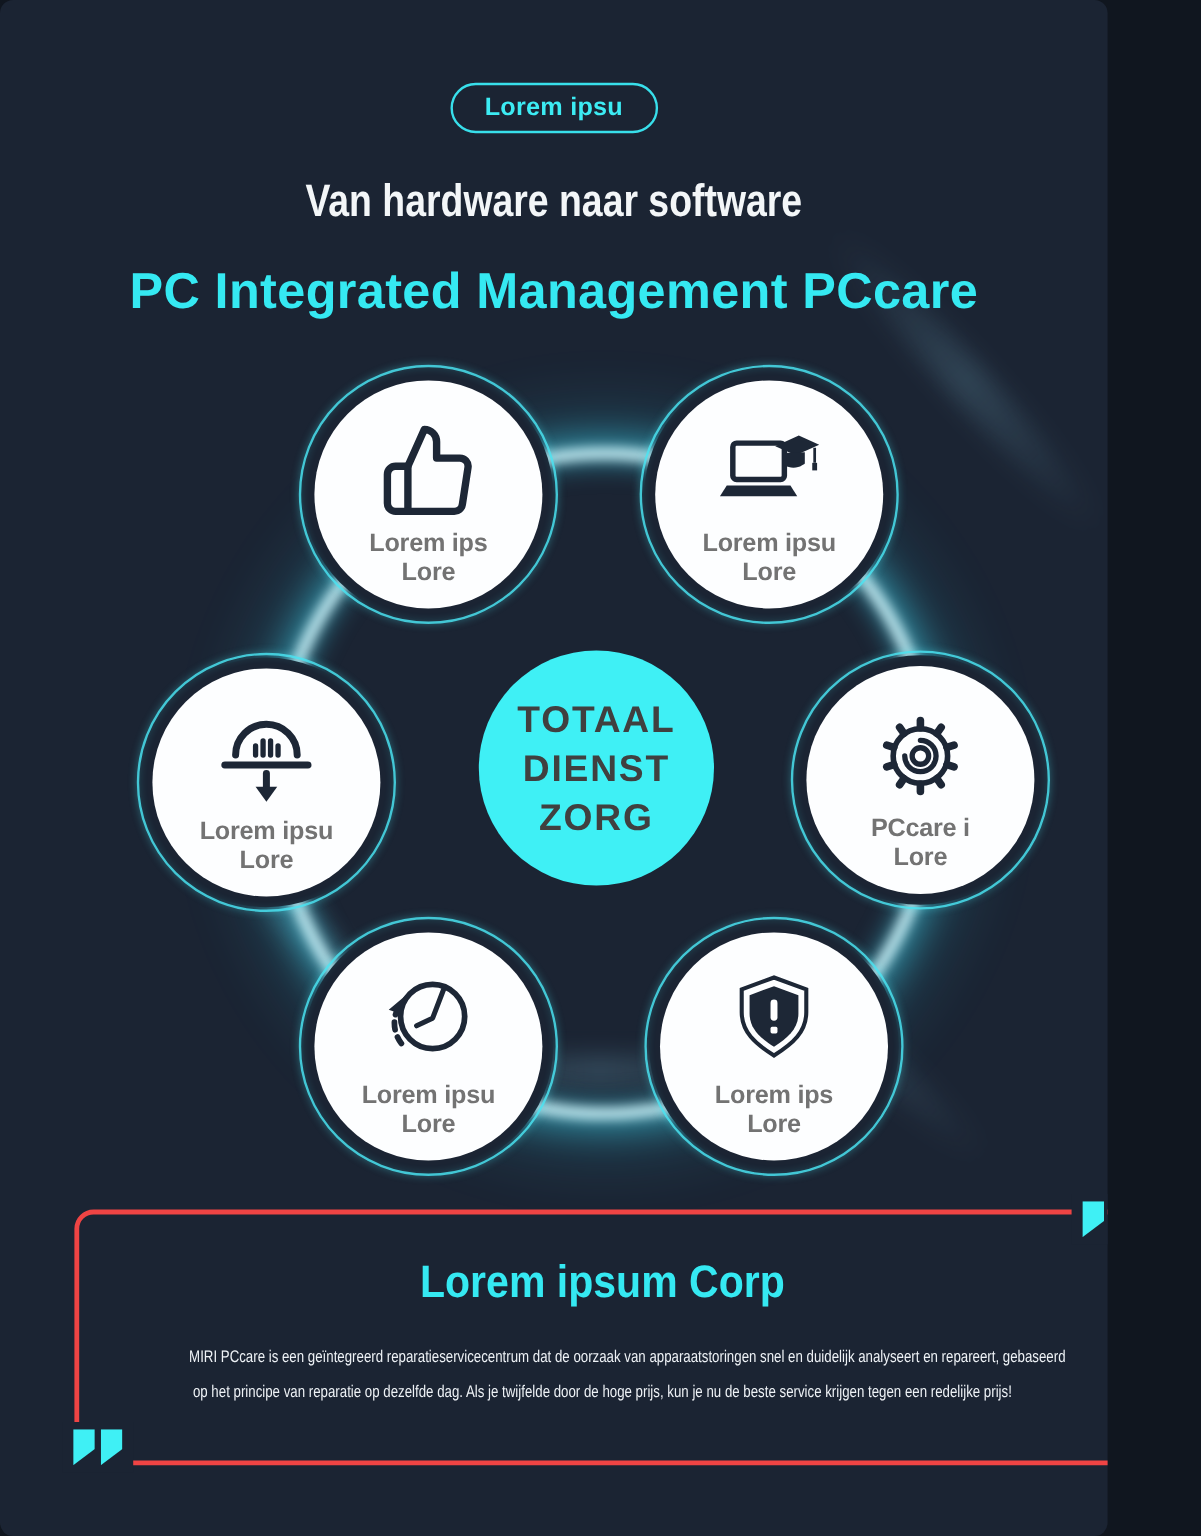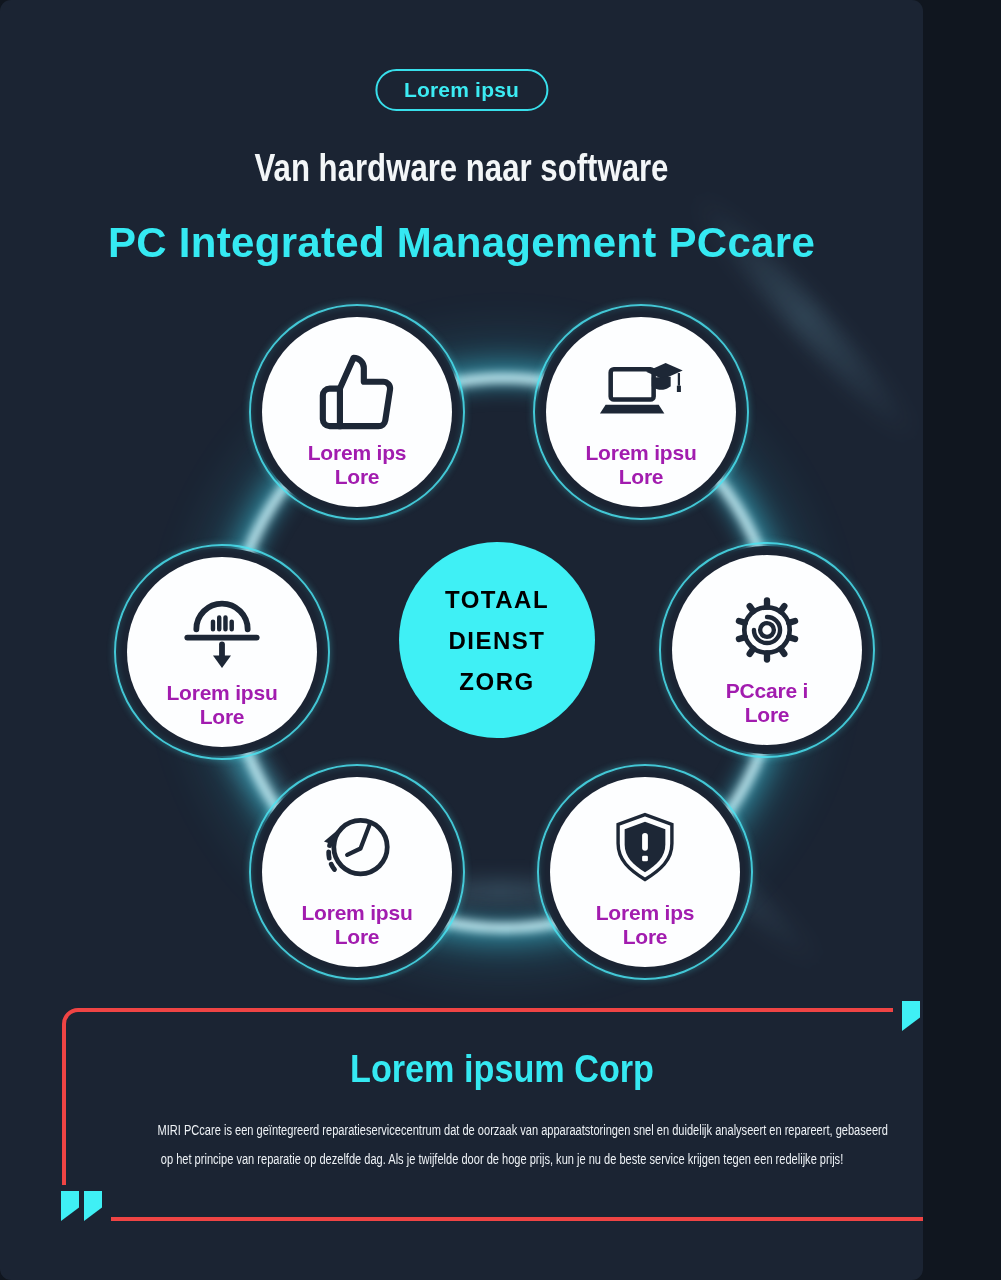--- a/index.html
+++ b/index.html
@@ -47,30 +47,30 @@
     position:absolute;width:190px;height:190px;border-radius:50%;background:#fdfeff;
     box-shadow:0 0 0 9px #1b2433;z-index:2;
     display:flex;flex-direction:column;align-items:center;
   }
   .node::after{
     content:"";position:absolute;inset:-13px;border-radius:50%;
     border:2px solid rgba(74,228,242,.85);
     box-shadow:0 0 7px rgba(74,228,242,.35), inset 0 0 7px rgba(74,228,242,.2);
   }
   .node .icon{margin-top:30px;height:90px;display:flex;align-items:center;justify-content:center;color:#1d2736;}
-  .node-label{margin-top:4px;text-align:center;color:#a21caf;font-size:21px;font-weight:bold;line-height:24px;letter-spacing:-.2px;}
+  .node-label{margin-top:4px;text-align:center;color:#737373;font-size:21px;font-weight:bold;line-height:24px;letter-spacing:-.2px;}
   .n-tl{left:262px;top:317px;} .n-tr{left:546px;top:317px;}
   .n-l {left:127px;top:557px;} .n-r {left:672px;top:555px;}
   .n-bl{left:262px;top:777px;} .n-br{left:550px;top:777px;}
   
   .hub{
     position:absolute;left:399px;top:542px;width:196px;height:196px;border-radius:50%;
     background:#3ff0f5;z-index:3;display:flex;flex-direction:column;align-items:center;justify-content:center;
   }
-  .hub span{color:#000000;font-size:24px;font-weight:800;letter-spacing:1.5px;line-height:41px;}
+  .hub span{color:#404040;font-size:31px;font-weight:800;letter-spacing:1.5px;line-height:41px;}
   
   .quote-box{
     position:absolute;left:62px;top:1008px;width:880px;height:213px;box-sizing:border-box;
     border:4px solid #ef4444;border-radius:16px;z-index:2;
   }
   .qb-title{
     position:absolute;top:36px;width:100%;text-align:center;white-space:nowrap;
     color:#35e9f2;font-size:38px;font-weight:bold;transform:scaleX(.9);transform-origin:50% 50%;
   }
   .qb-line{

